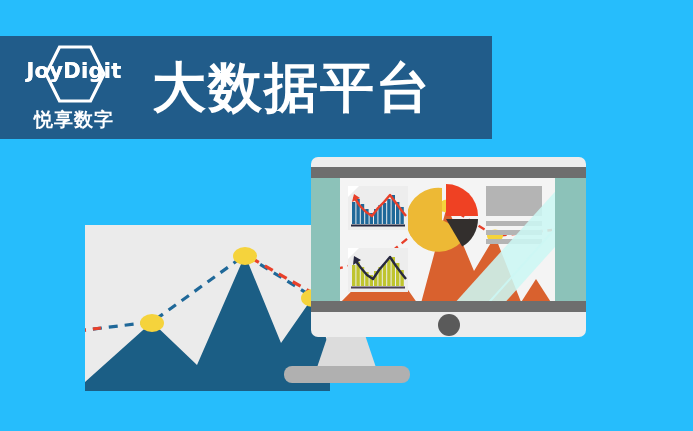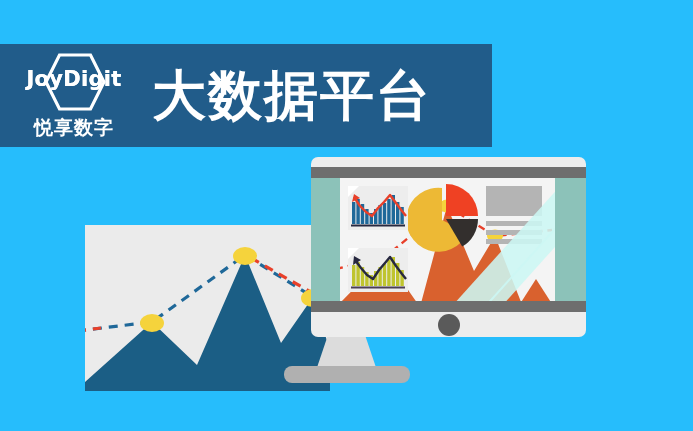--- a/index.html
+++ b/index.html
@@ -18,21 +18,21 @@
     width: 693px;
     height: 431px;
     background: #26bdfc;
     overflow: hidden;
   }
 
   
   #banner {
     position: absolute;
     left: 0;
-    top: 44px;
+    top: 36px;
     width: 492px;
     height: 103px;
     background: #215c8a;
     display: flex;
     align-items: center;
   }
   #logo-block {
     position: relative;
     width: 120px;
     height: 86px;

